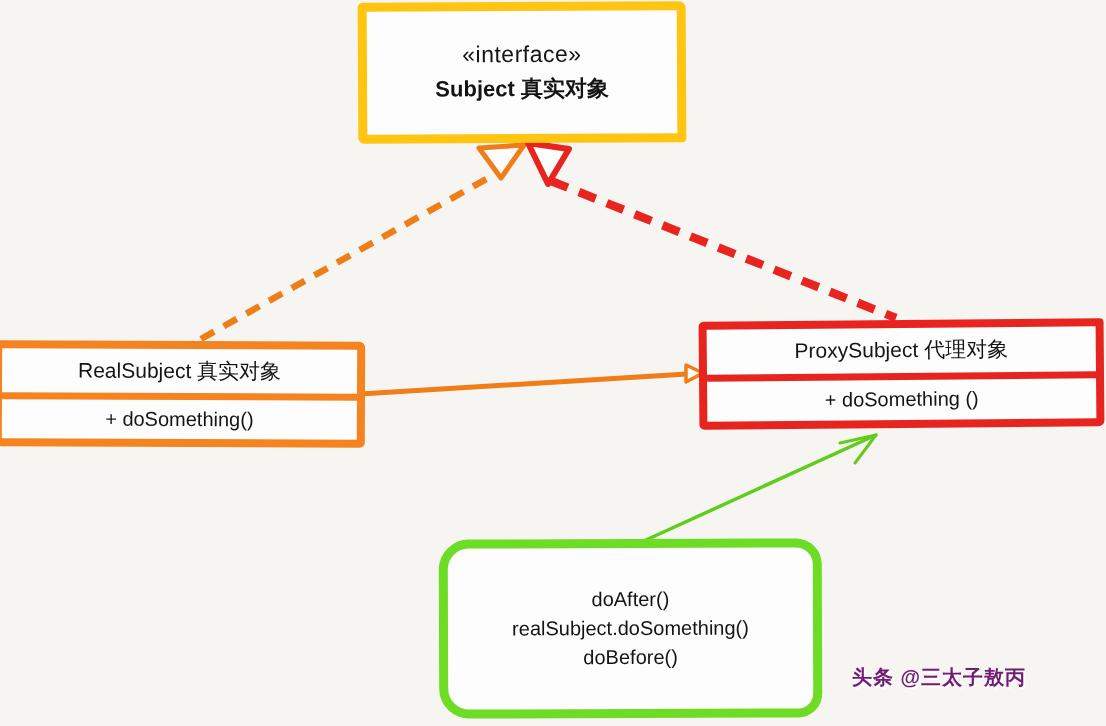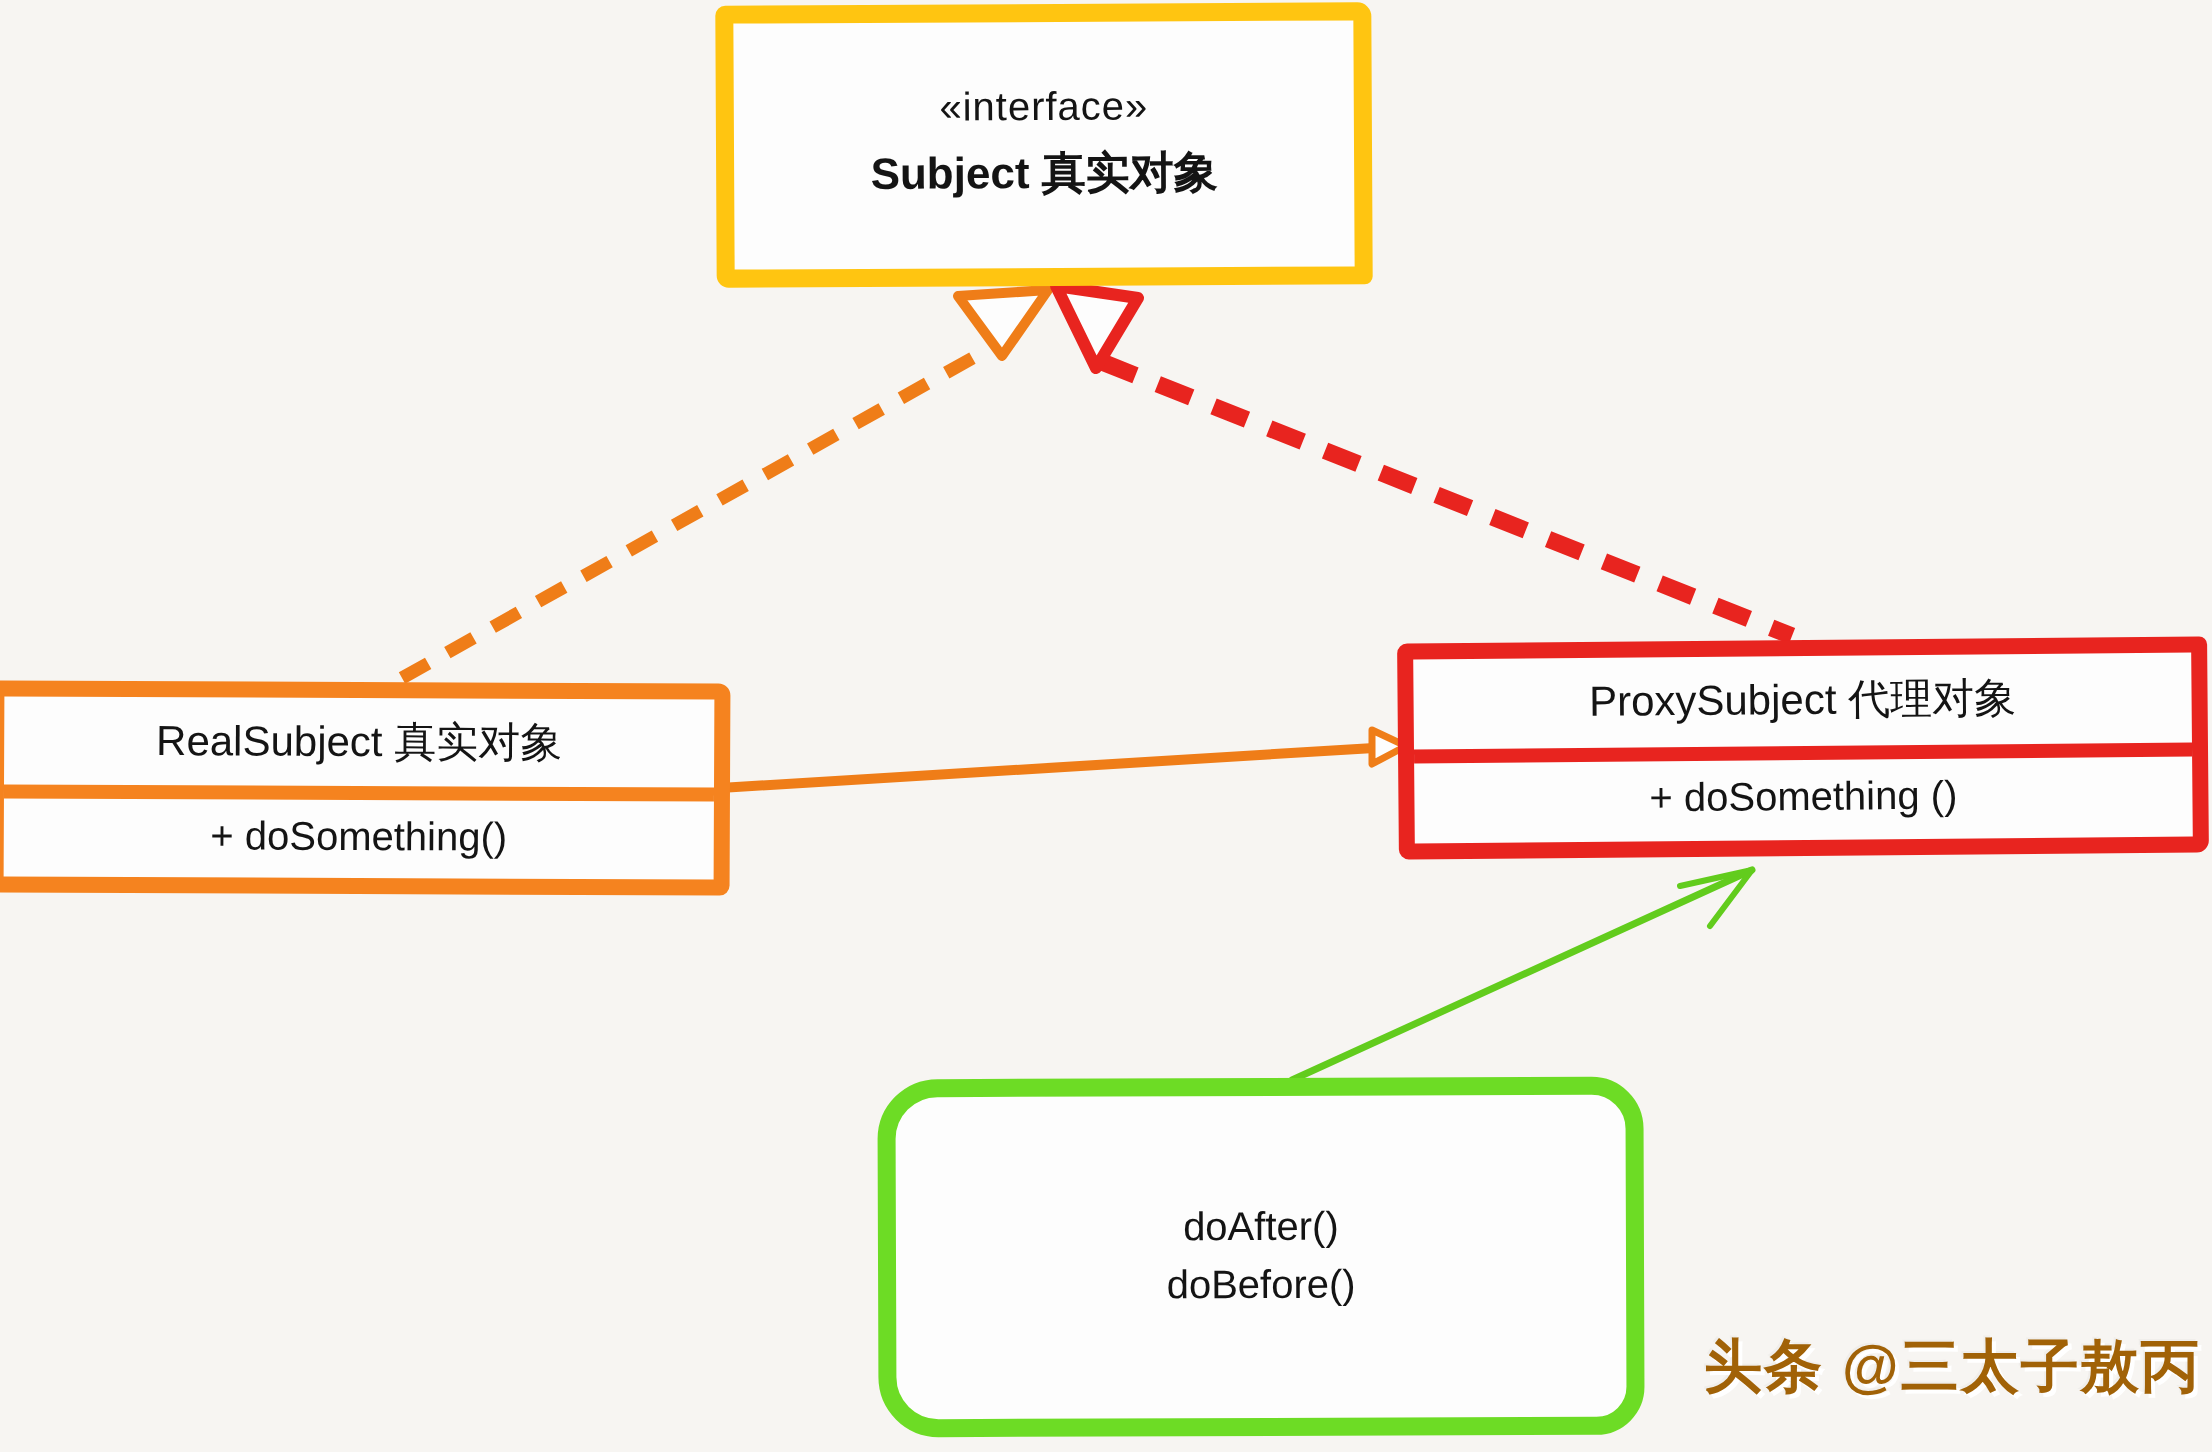--- a/index.html
+++ b/index.html
@@ -35,21 +35,21 @@
     width: 328px; height: 141px;
     border: 9px solid #ffc511;
     border-radius: 5px 7px 4px 6px;
     transform: rotate(-0.3deg);
     display: flex;
     flex-direction: column;
     align-items: center;
     justify-content: center;
   }
   .stereotype {
-    font-size: 20px;
+    font-size: 23px;
     letter-spacing: 0.5px;
   }
   .iface-title {
     font-size: 22px;
     font-weight: bold;
     margin-top: 6px;
   }
   
   .box-real {
     left: -6px; top: 341px;
@@ -98,24 +98,24 @@
     justify-content: center;
     font-size: 20px;
     line-height: 29px;
     text-align: center;
   }
   
   .watermark {
     position: absolute;
     left: 852px; top: 664px;
     z-index: 3;
-    font-size: 29px;
+    font-size: 20px;
     font-weight: bold;
     letter-spacing: 1px;
-    color: #a16207;
+    color: #701a75;
     text-shadow: 2px 2px 0 #ffffff, -1px -1px 0 #f0eeeb;
     white-space: nowrap;
   }
 </style>
 </head>
 <body>
 
 <div class="canvas">
 
   <svg class="arrow-layer" viewBox="0 0 1106 726" xmlns="http://www.w3.org/2000/svg">
@@ -151,18 +151,19 @@
     <div class="compartment-method">+ doSomething()</div>
   </div>
 
   <div class="uml-box box-proxy">
     <div class="compartment-title">ProxySubject 代理对象</div>
     <div class="compartment-method">+ doSomething ()</div>
   </div>
 
   <div class="uml-box box-note">
     <div>doAfter()</div>
+    <div>realSubject.doSomething()</div>
     <div>doBefore()</div>
   </div>
 
   <div class="watermark">头条 @三太子敖丙</div>
 
 </div>
 
 </body></html>

